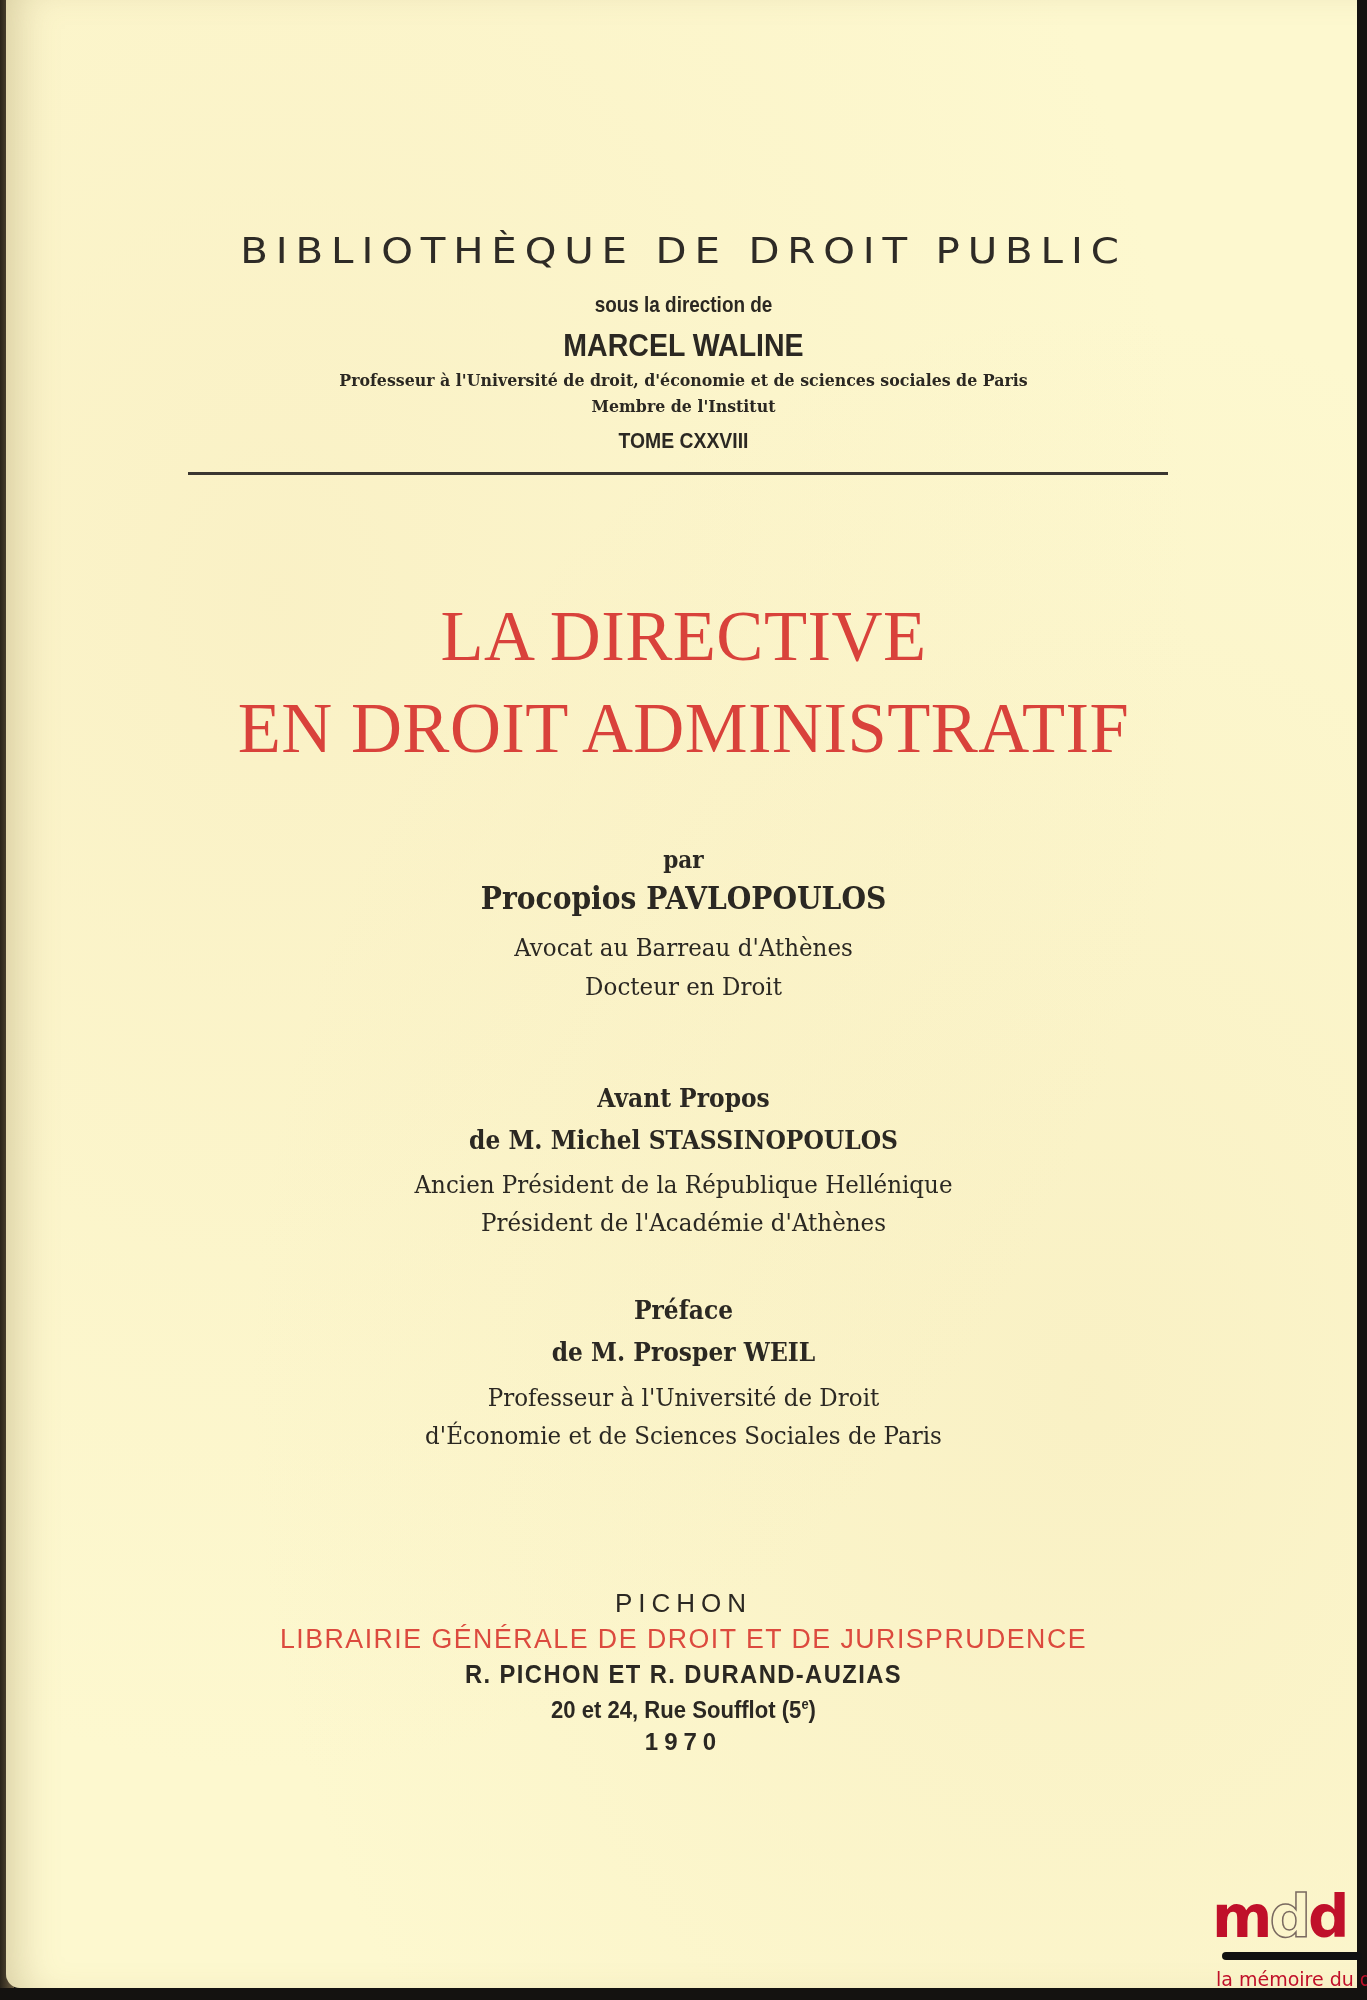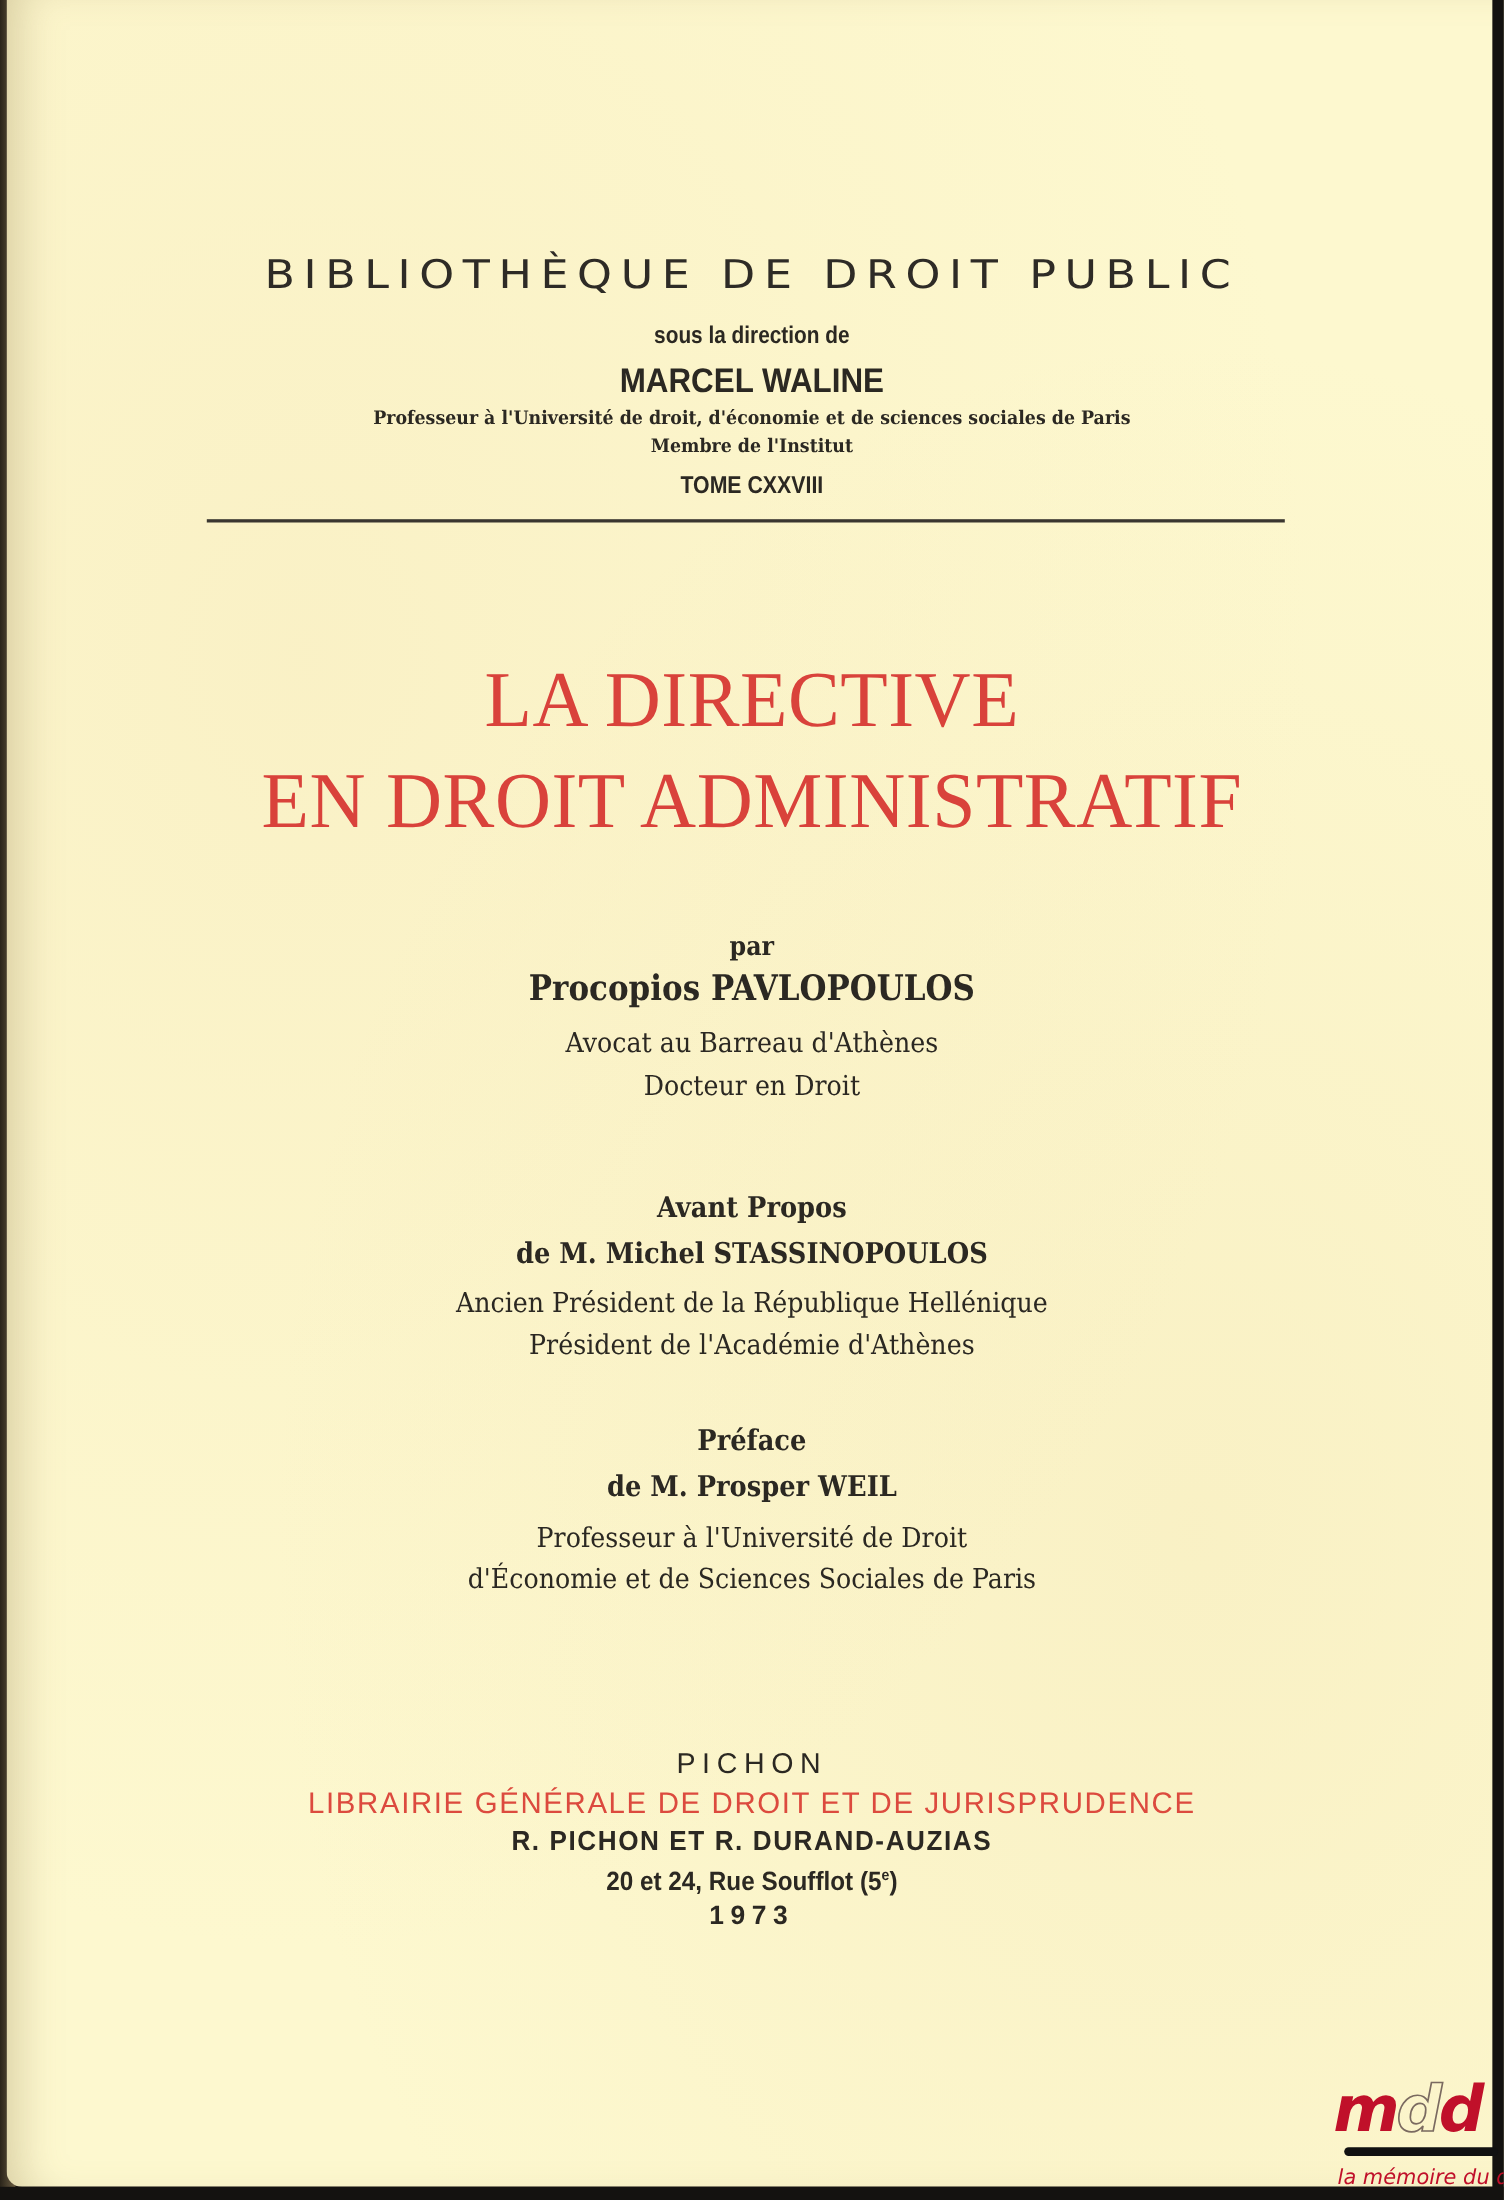--- a/index.html
+++ b/index.html
@@ -63,21 +63,21 @@
     .pf2 { top: 1423px; }
     .pub-sans { font-family: "Liberation Sans", sans-serif; font-weight: normal; }
     .city { top: 1590px; font-size: 26px; letter-spacing: 6px; }
     .publisher { top: 1626px; font-size: 27px; color: #dc4a3e; letter-spacing: 1.5px; transform: scaleX(0.99); }
     .printers { top: 1662px; font-size: 25px; font-weight: bold; letter-spacing: 1.5px; transform: scaleX(0.95); }
     .address { top: 1697px; font-size: 24px; font-weight: bold; transform: scaleX(0.92); }
     .address sup { font-size: 14px; vertical-align: 9px; }
     .year { top: 1730px; font-size: 24px; font-weight: bold; letter-spacing: 6px; }
 
     .logo {
-      position: absolute; left: 1208px; top: 1888px; width: 156px; height: 106px; font-style: italic;
+      position: absolute; left: 1208px; top: 1888px; width: 156px; height: 106px;
     }
     .logo-mark {
       position: absolute; left: 4px; top: 0; font-family: "DejaVu Sans", sans-serif;
       font-size: 58px; font-weight: bold; color: #c0102a; line-height: 1; letter-spacing: -3px;
     }
     .logo-mark .outline {
       color: transparent; -webkit-text-stroke: 1.5px #7a6a60;
     }
     .logo-bar {
       position: absolute; left: 14px; top: 64px; width: 140px; height: 8px; background: #111;
@@ -125,19 +125,19 @@
 
 <div class="line serif-b pf-head">Préface</div>
 <div class="line serif-b pf-name">de M. Prosper WEIL</div>
 <div class="line serif author-line pf1">Professeur à l'Université de Droit</div>
 <div class="line serif author-line pf2">d'Économie et de Sciences Sociales de Paris</div>
 
 <div class="line pub-sans city">PICHON</div>
 <div class="line pub-sans publisher">LIBRAIRIE GÉNÉRALE DE DROIT ET DE JURISPRUDENCE</div>
 <div class="line pub-sans printers">R. PICHON ET R. DURAND-AUZIAS</div>
 <div class="line pub-sans address"><span>20 et 24, Rue Soufflot (5</span><sup>e</sup><span>)</span></div>
-<div class="line pub-sans year">1973</div>
+<div class="line pub-sans year">1970</div>
 
 <div class="logo">
   <div class="logo-mark"><span>m</span><span class="outline">d</span><span>d</span></div>
   <div class="logo-bar"></div>
   <div class="logo-tag">la mémoire du droit</div>
 </div>
 
 </body></html>

